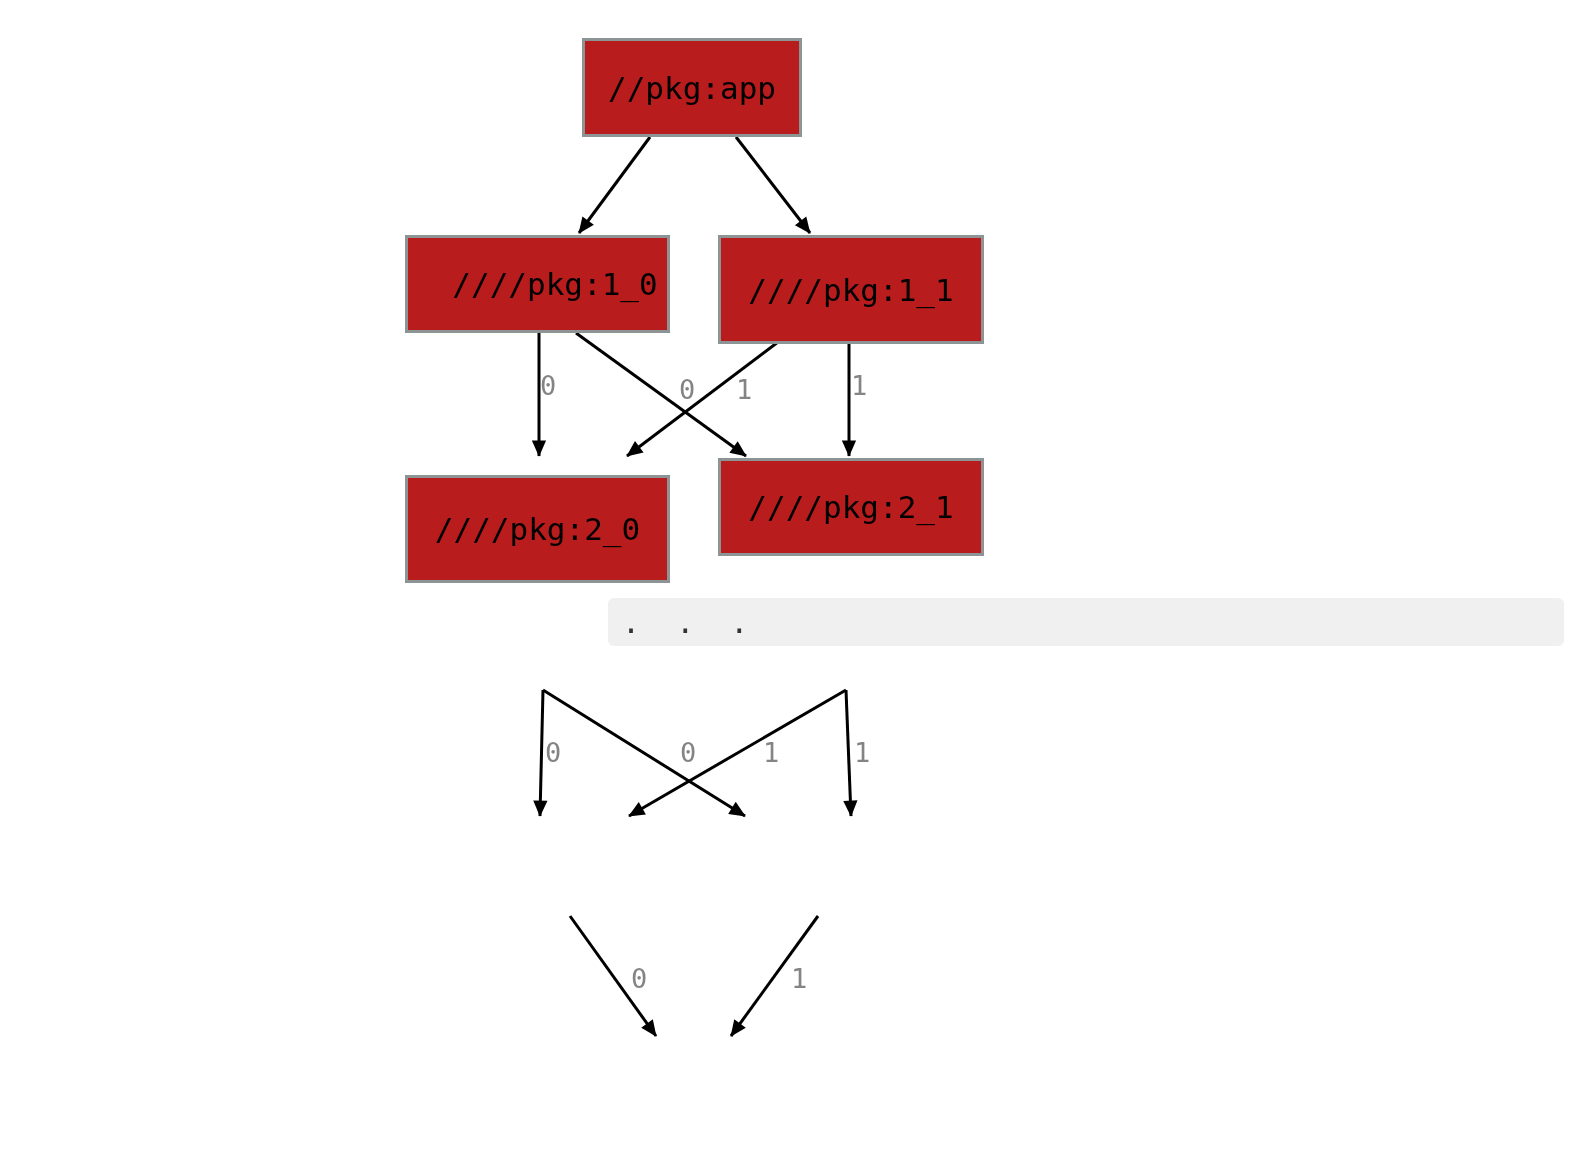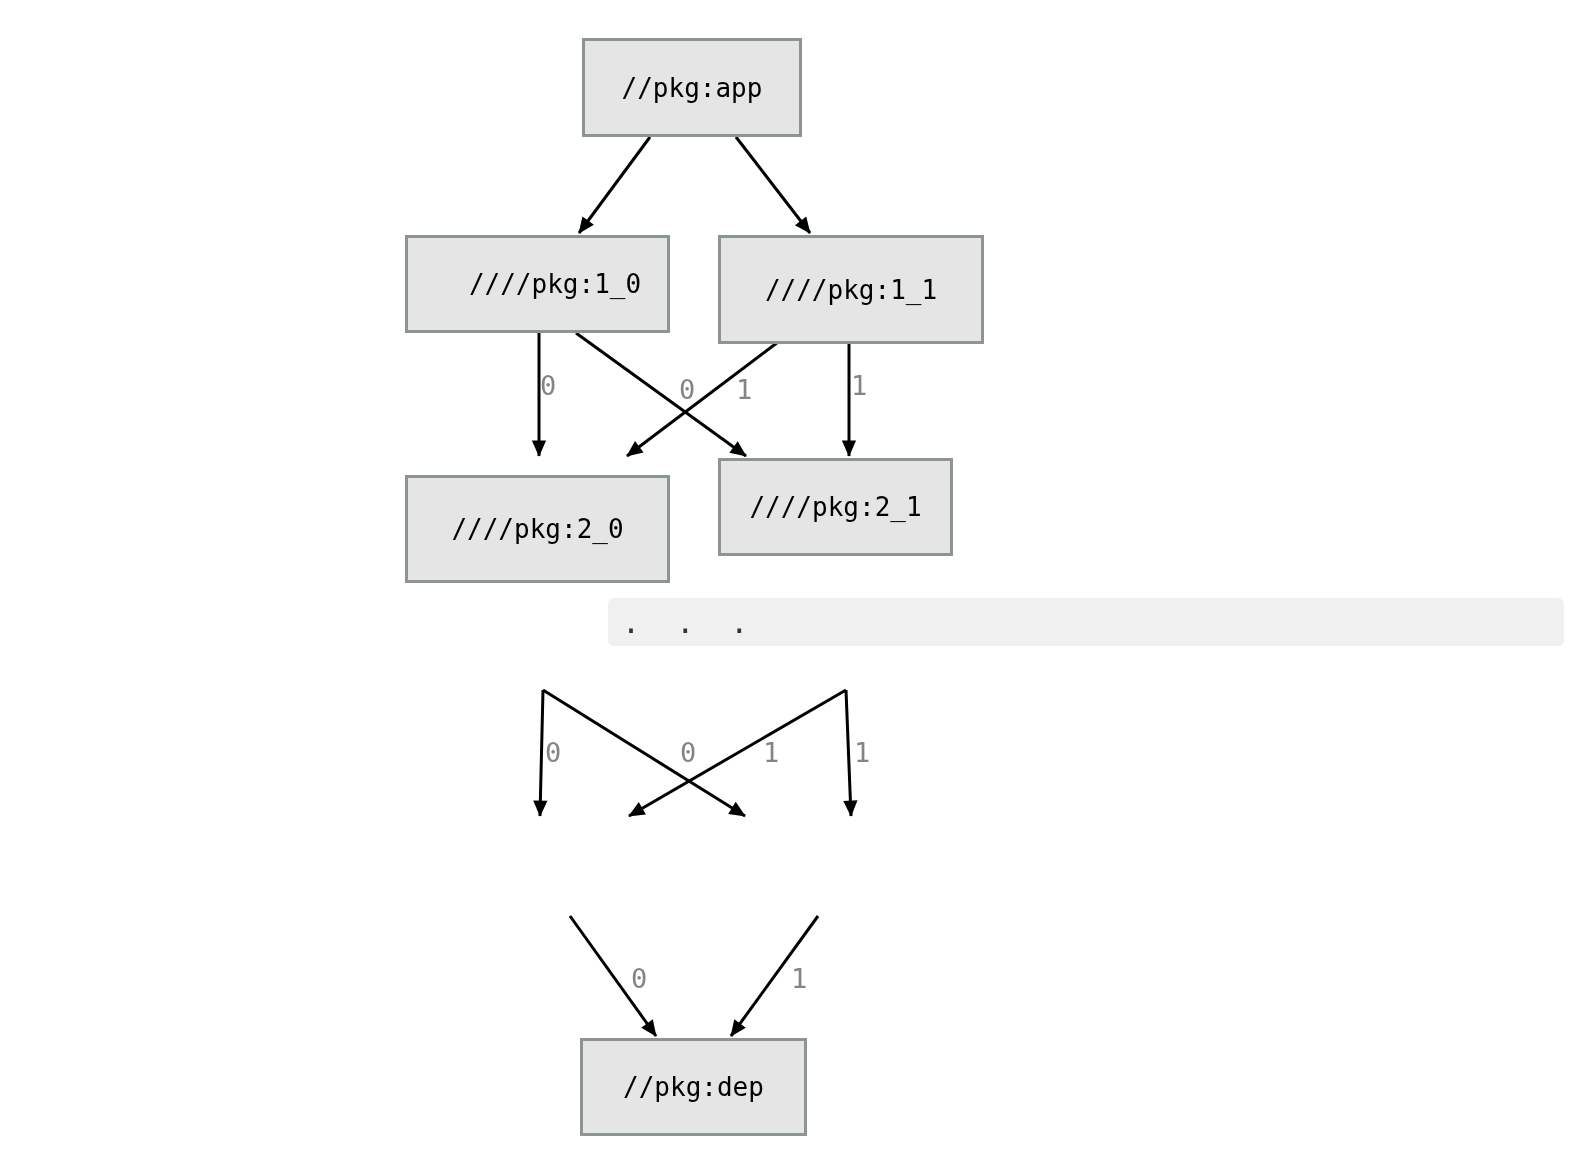--- a/index.html
+++ b/index.html
@@ -12,34 +12,34 @@
     overflow: hidden;
   }
   svg.edge-layer {
     position: absolute;
     left: 0; top: 0;
     width: 1592px; height: 1162px;
   }
   .node {
     position: absolute;
     box-sizing: border-box;
-    background: #e5e5e5;
+    background: #b91c1c;
     border: 3px solid #8D9496;
     display: flex;
     align-items: center;
     justify-content: center;
-    font-size: 26px;
+    font-size: 31px;
     color: #000000;
     white-space: pre;
   }
   .n-app { left: 582px; top: 38px;  width: 220px; height: 99px; }
   .n-1_0 { left: 405px; top: 235px; width: 265px; height: 98px; padding-left: 35px; }
   .n-1_1 { left: 718px; top: 235px; width: 266px; height: 109px; }
   .n-2_0 { left: 405px; top: 475px; width: 265px; height: 108px; }
-  .n-2_1 { left: 718px; top: 458px; width: 235px; height: 98px; }
+  .n-2_1 { left: 718px; top: 458px; width: 266px; height: 98px; }
   .n-n_0 { left: 405px; top: 818px; width: 265px; height: 98px; }
   .n-n_1 { left: 718px; top: 818px; width: 266px; height: 98px; }
   .n-dep { left: 580px; top: 1038px; width: 227px; height: 98px; }
   .ellipsis-bar {
     position: absolute;
     left: 608px; top: 598px;
     width: 956px; height: 48px;
     box-sizing: border-box;
     background: #F0F0F0;
     border-radius: 6px;
@@ -95,21 +95,20 @@
   <div class="node n-app">//pkg:app</div>
   <div class="node n-1_0">////pkg:1_0</div>
   <div class="node n-1_1">////pkg:1_1</div>
   <div class="node n-2_0">////pkg:2_0</div>
   <div class="node n-2_1">////pkg:2_1</div>
 
   <div class="ellipsis-bar">
     <span>.  .  .</span>
   </div>
 
-  <div class="node n-dep">//pkg:dep</div>
 
   <span class="edge-label el-2">0</span>
   <span class="edge-label el-3">0</span>
   <span class="edge-label el-4">1</span>
   <span class="edge-label el-5">1</span>
   <span class="edge-label el-6">0</span>
   <span class="edge-label el-7">0</span>
   <span class="edge-label el-8">1</span>
   <span class="edge-label el-9">1</span>
   <span class="edge-label el-10">0</span>

